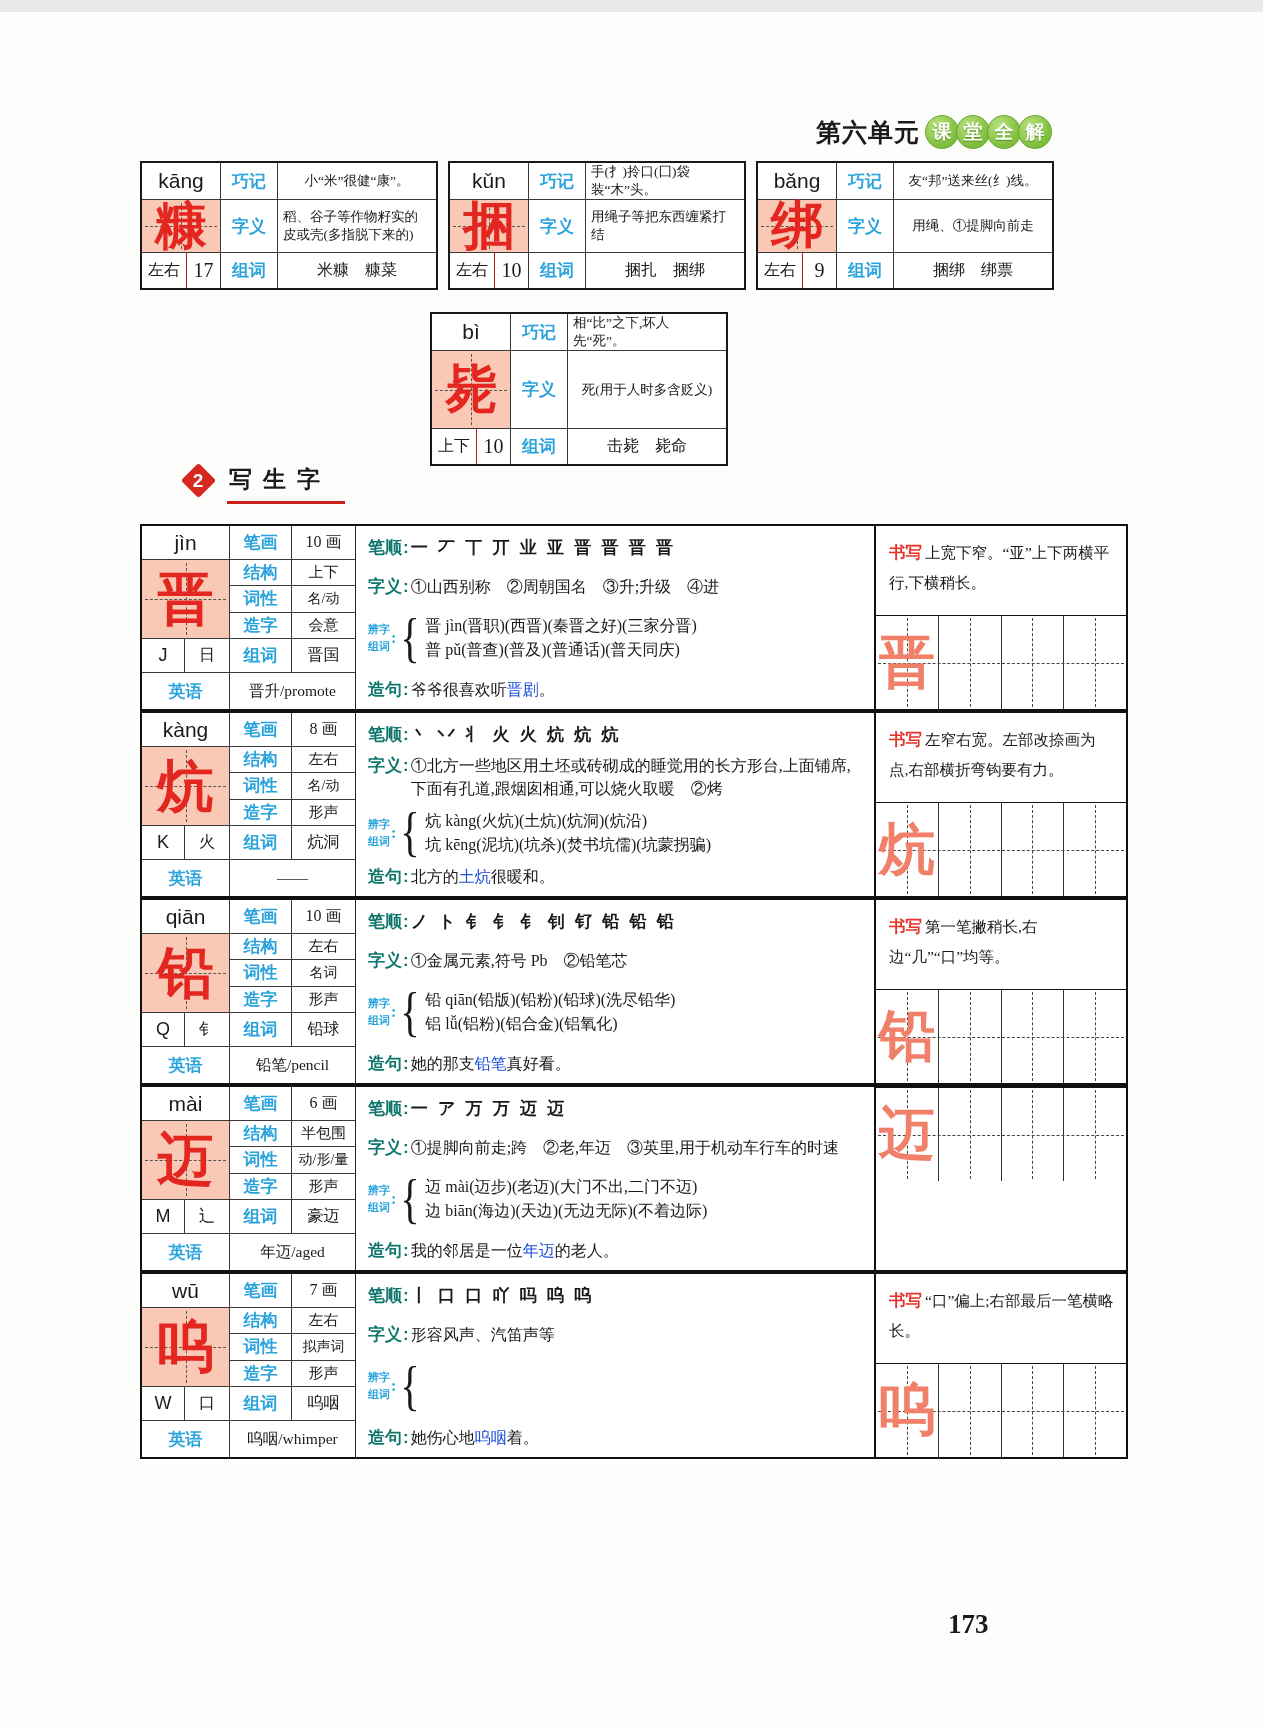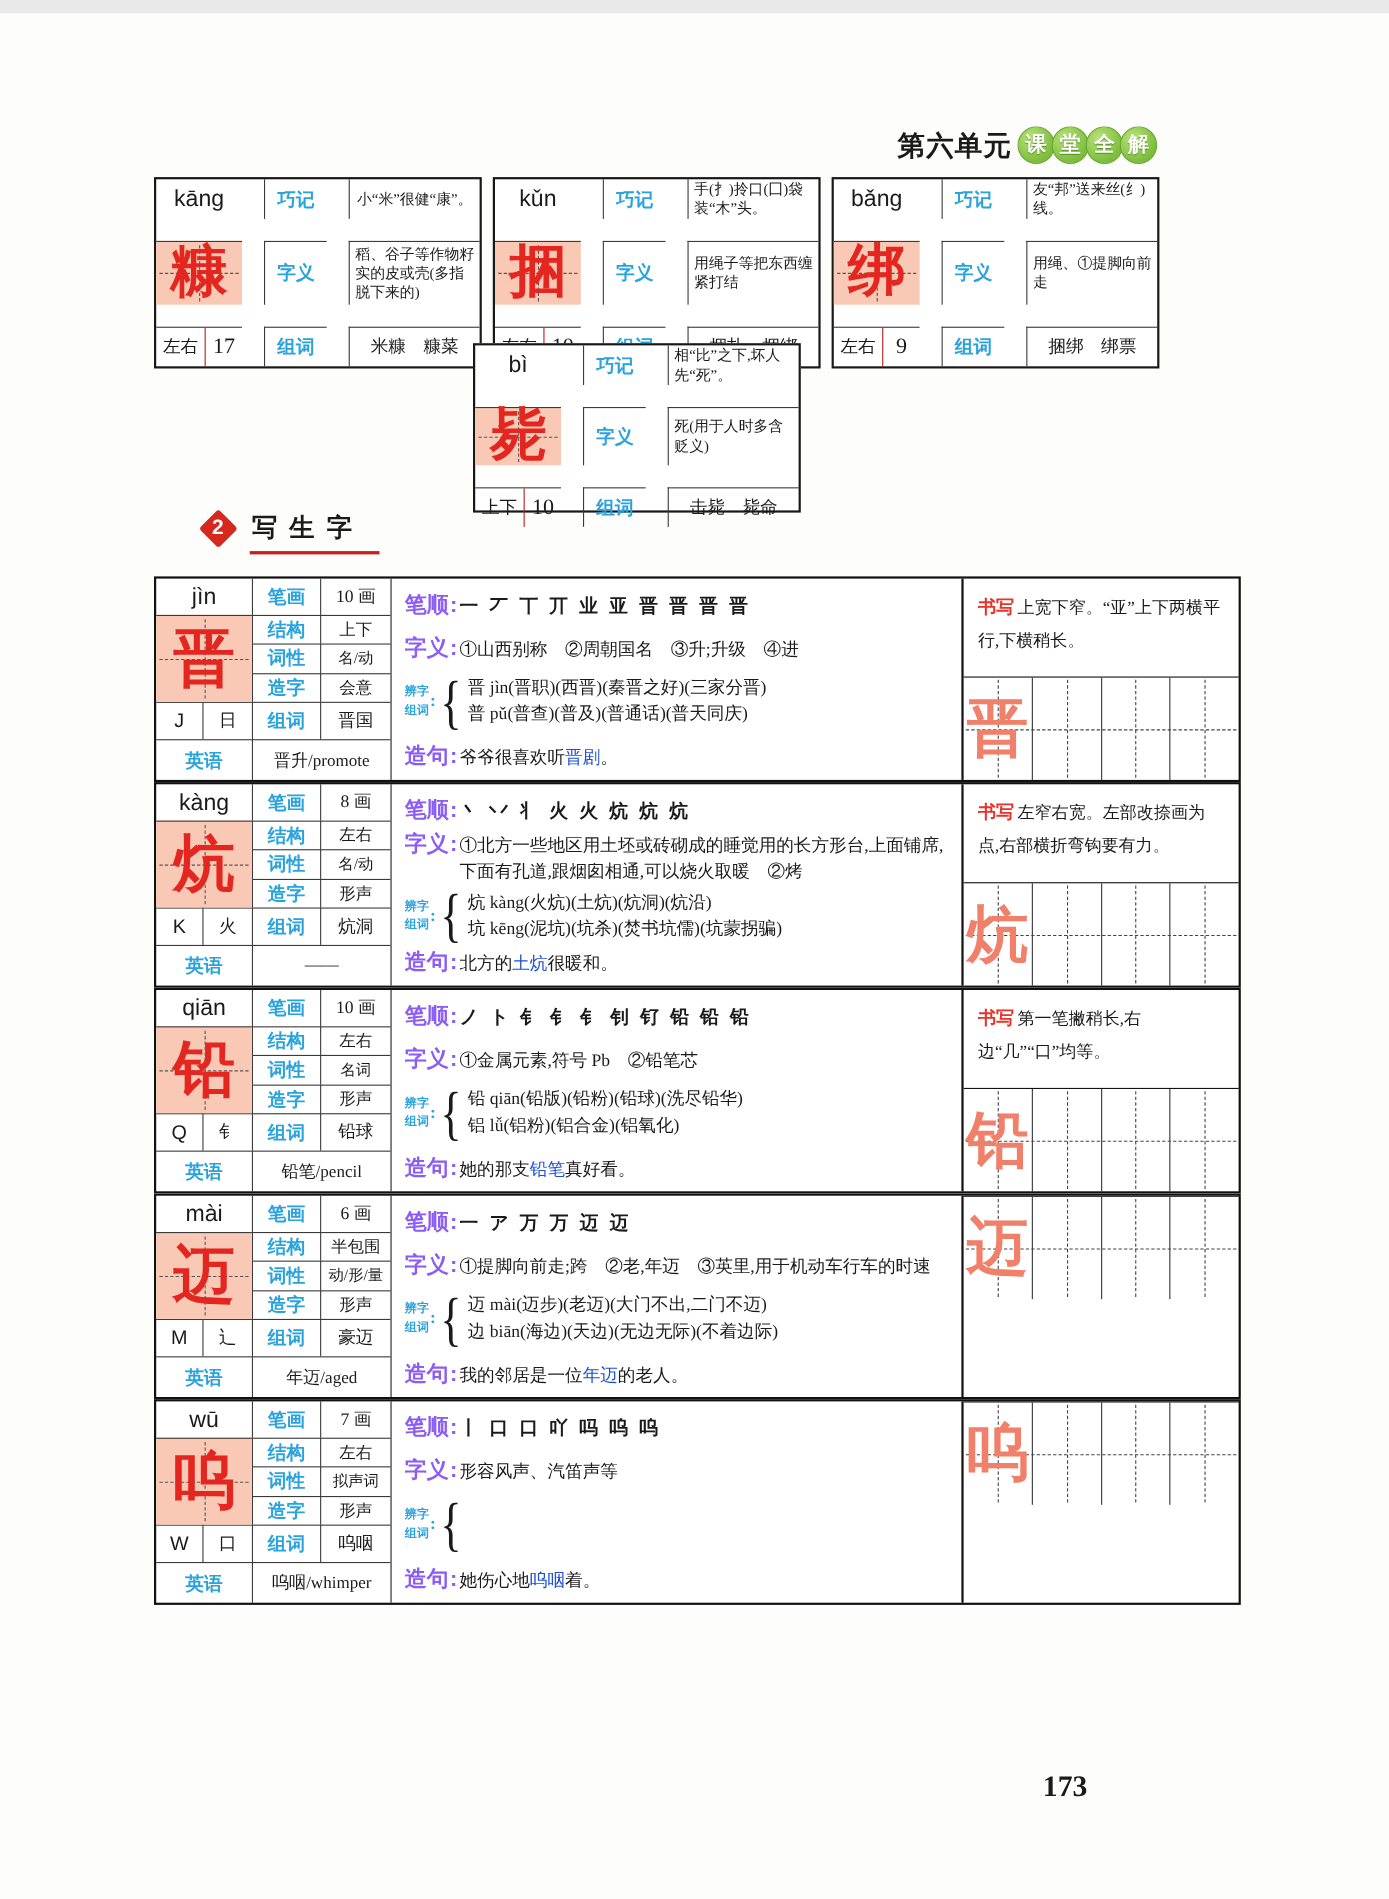--- a/index.html
+++ b/index.html
@@ -11,21 +11,21 @@
   .unit-title{font-family:"Liberation Sans","DejaVu Sans",sans-serif;font-weight:bold;font-size:25px;letter-spacing:1px;}
   .brand{display:flex;margin-left:8px;}
   .brand .bubble{width:32px;height:32px;border-radius:50%;margin-left:-3px;
     background:radial-gradient(circle at 35% 30%, #b9e27c, #7dbd3c 70%);
     border:1px solid #69a82e;color:#fff;font-family:"Liberation Sans",sans-serif;
     font-weight:bold;font-size:19px;line-height:32px;text-align:center;text-shadow:0 1px 1px #4f8c1d;}
 
   
   .small-row{position:absolute;top:149px;left:140px;display:flex;gap:10px;}
   .scard{width:294px;border:2px solid #181818;background:#fff;display:grid;
-         grid-template-columns:78px 57px 1fr;grid-template-rows:36px 1fr 36px;gap:20px;}
+         grid-template-columns:78px 57px 1fr;grid-template-rows:36px 1fr 36px;}
   .scard .cell{display:flex;align-items:center;justify-content:center;box-sizing:border-box;}
   .bl{border-left:1px solid #3a3a3a;}
   .bt{border-top:1px solid #3a3a3a;}
   .s-pinyin{font-family:"Liberation Sans",sans-serif;font-size:21px;}
   .lab{color:#2aa3dc;font-family:"Liberation Sans",sans-serif;font-weight:bold;font-size:17px;}
   .s-text{font-size:13.5px;line-height:1.3;padding:2px 5px;justify-content:flex-start;text-align:left;}
   .charcell{position:relative;background:#f9c9b5;}
   .charcell .bigchar{font-size:52px;font-weight:bold;color:#e3261f;z-index:2;line-height:1;}
   .dash-v{position:absolute;top:3px;bottom:3px;left:50%;border-left:1px dashed #555;}
   .dash-h{position:absolute;left:3px;right:3px;top:50%;border-top:1px dashed #555;}
@@ -57,21 +57,21 @@
   .c-jg-l{grid-area:2/3/3/4;} .c-jg-v{grid-area:2/4/3/5;font-size:15px;}
   .c-cx-l{grid-area:3/3/4/4;} .c-cx-v{grid-area:3/4/4/5;font-size:14px;}
   .c-zz-l{grid-area:4/3/5/4;} .c-zz-v{grid-area:4/4/5/5;font-size:15px;}
   .c-letter{grid-area:5/1/6/2;font-family:"Liberation Sans",sans-serif;font-size:18px;}
   .c-radical{grid-area:5/2/6/3;font-size:16px;}
   .c-zc-l{grid-area:5/3/6/4;} .c-zc-v{grid-area:5/4/6/5;font-size:16px;}
   .c-yy-l{grid-area:6/1/7/3;} .c-yy-v{grid-area:6/3/7/5;font-size:15.5px;}
 
   .wc-mid{flex:1;padding:9px 8px 7px 12px;display:flex;flex-direction:column;justify-content:space-between;}
   .ml{display:flex;align-items:baseline;margin:1px 0;}
-  .mlabel{color:#8b5cf6;font-family:"Liberation Sans",sans-serif;font-weight:bold;font-size:20px;white-space:nowrap;flex:none;}
+  .mlabel{color:#0f766e;font-family:"Liberation Sans",sans-serif;font-weight:bold;font-size:17px;white-space:nowrap;flex:none;}
   .mlabel::after{content:":";margin:0 2px 0 1px;}
   .mtext{font-size:16px;line-height:1.45;}
   .bishun{font-size:17px;letter-spacing:3px;font-weight:bold;}
   .ml-bz{display:flex;align-items:center;margin:1px 0;}
   .bz-labels{color:#2aa3dc;font-family:"Liberation Sans",sans-serif;font-weight:bold;font-size:11px;
              display:flex;flex-direction:column;line-height:1.55;flex:none;align-items:flex-end;}
   .bz-colon{color:#2aa3dc;font-weight:bold;margin:0 1px;}
   .brace{font-size:54px;font-weight:200;line-height:0.9;transform:scaleX(0.75);flex:none;margin:0 2px 0 0;}
   .bz-lines{display:flex;flex-direction:column;gap:5px;font-size:16px;line-height:1.2;}
   .hl{color:#1d4ed8;}
@@ -487,20 +487,21 @@
             </div>
           <span class="bz-colon">:</span>
             <span class="brace">{</span>
         </div>
         <div class="ml">
             <span class="mlabel">造句</span>
           <span class="mtext"><span>她伤心地</span><span class="hl">呜咽</span><span>着。</span></span>
           </div>
       </div>
       <div class="wc-right">
+        <div class="note"><span class="sx">书写</span><span>“口”偏上;右部最后一笔横略长。</span></div>
         <div class="pgrid">
           <div class="pcell">
               <span class="pchar">呜</span>
             </div>
           <div class="pcell"></div>
           <div class="pcell"></div>
           <div class="pcell"></div>
         </div>
       </div>
     </div>

